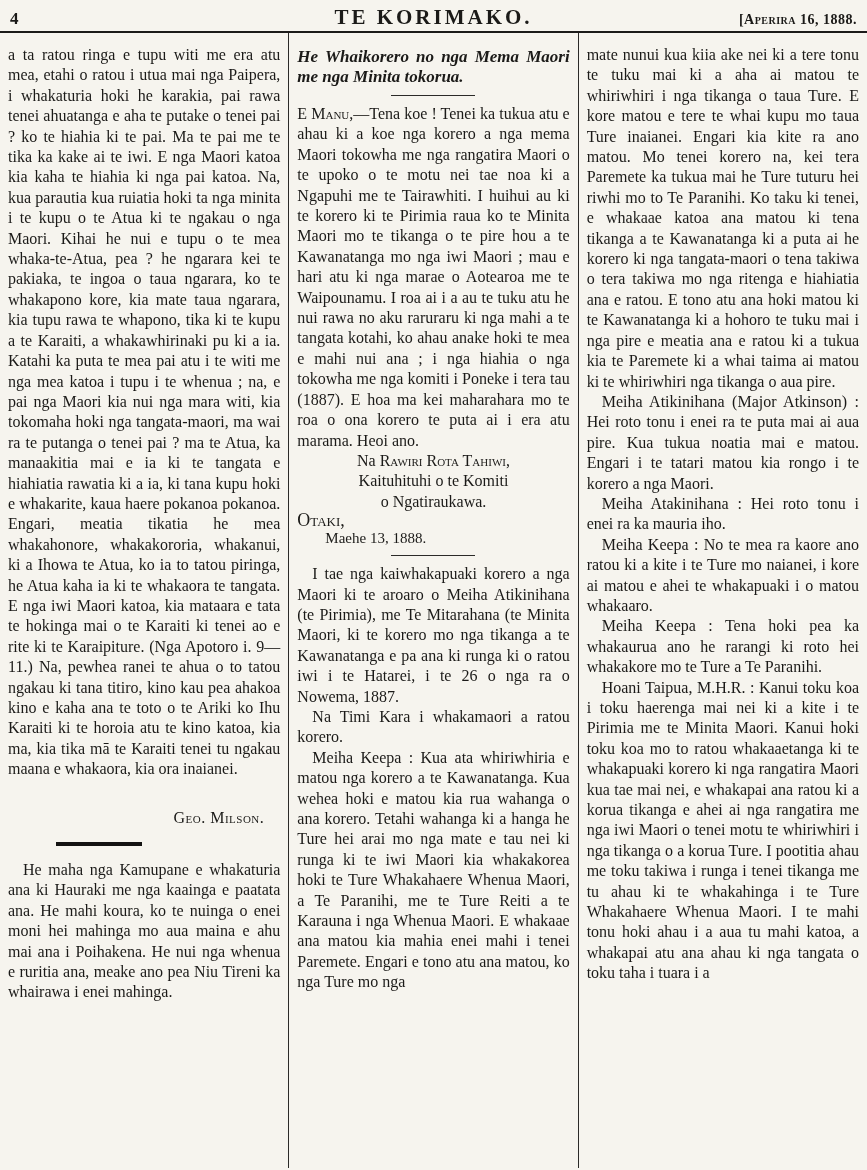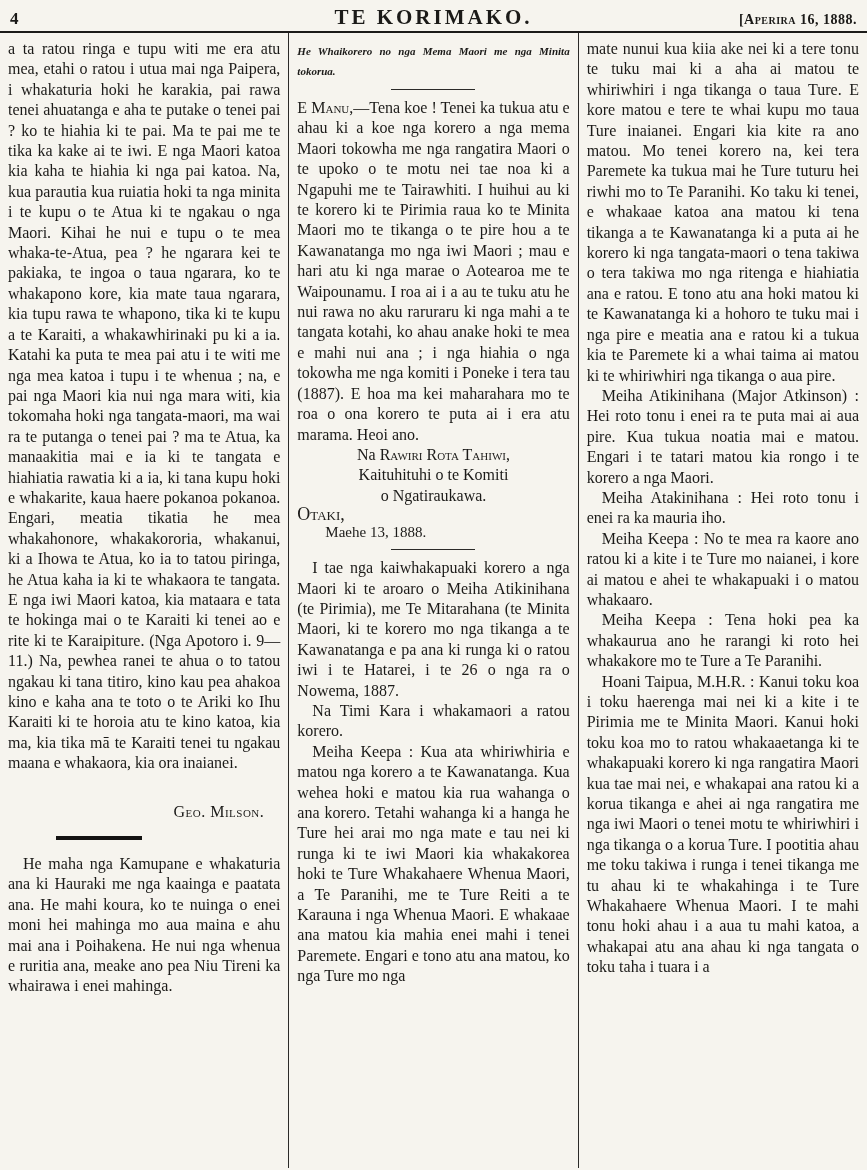--- a/index.html
+++ b/index.html
@@ -21,42 +21,42 @@
   .masthead .title {
     flex:1; text-align:center; font-weight:bold;
     font-size:21px; letter-spacing:3px;
   }
   .masthead .date {
     width:170px; text-align:right; font-weight:bold;
     font-size:14px; font-variant:small-caps; letter-spacing:0.5px;
   }
   .columns { display:flex; height:1135px; }
   .col {
-    flex:1; padding:6px 8px 0 8px;
+    flex:1; padding:12px 8px 0 8px;
     text-align:justify; font-size:16px; line-height:20.4px;
     overflow:hidden;
   }
   .col + .col { border-left:1px solid #2b2a28; }
   p.indent { text-indent:15px; }
   .sc { font-variant:small-caps; }
   .sig-right {
     text-align:right; padding-right:16px;
     font-variant:small-caps; letter-spacing:0.5px;margin-top:28px;
   }
   .rule-thick {
     width:86px; height:0; border-top:4px solid #141312;
     margin:14px auto 14px 48px;
   }
   .rule-thin {
     width:84px; height:0; border-top:1px solid #2b2a28;
     margin:8px auto;
   }
   .article-heading {
     font-weight:bold; font-style:italic;
-    font-size:11px; line-height:20px; text-align:justify;
+    font-size:17px; line-height:20px; text-align:justify;
     margin-top:2px;
   }
   .salutation { text-align:center; margin:4px 0 2px 0; }
   .letter-sig { text-align:center; }
   .letter-sig-role { text-align:center; }
   .dateline-place { font-variant:small-caps; font-size:18px; line-height:17px; }
   .dateline-date { text-indent:28px; font-size:15px; line-height:18px; }
 </style>
 </head>
 <body>

